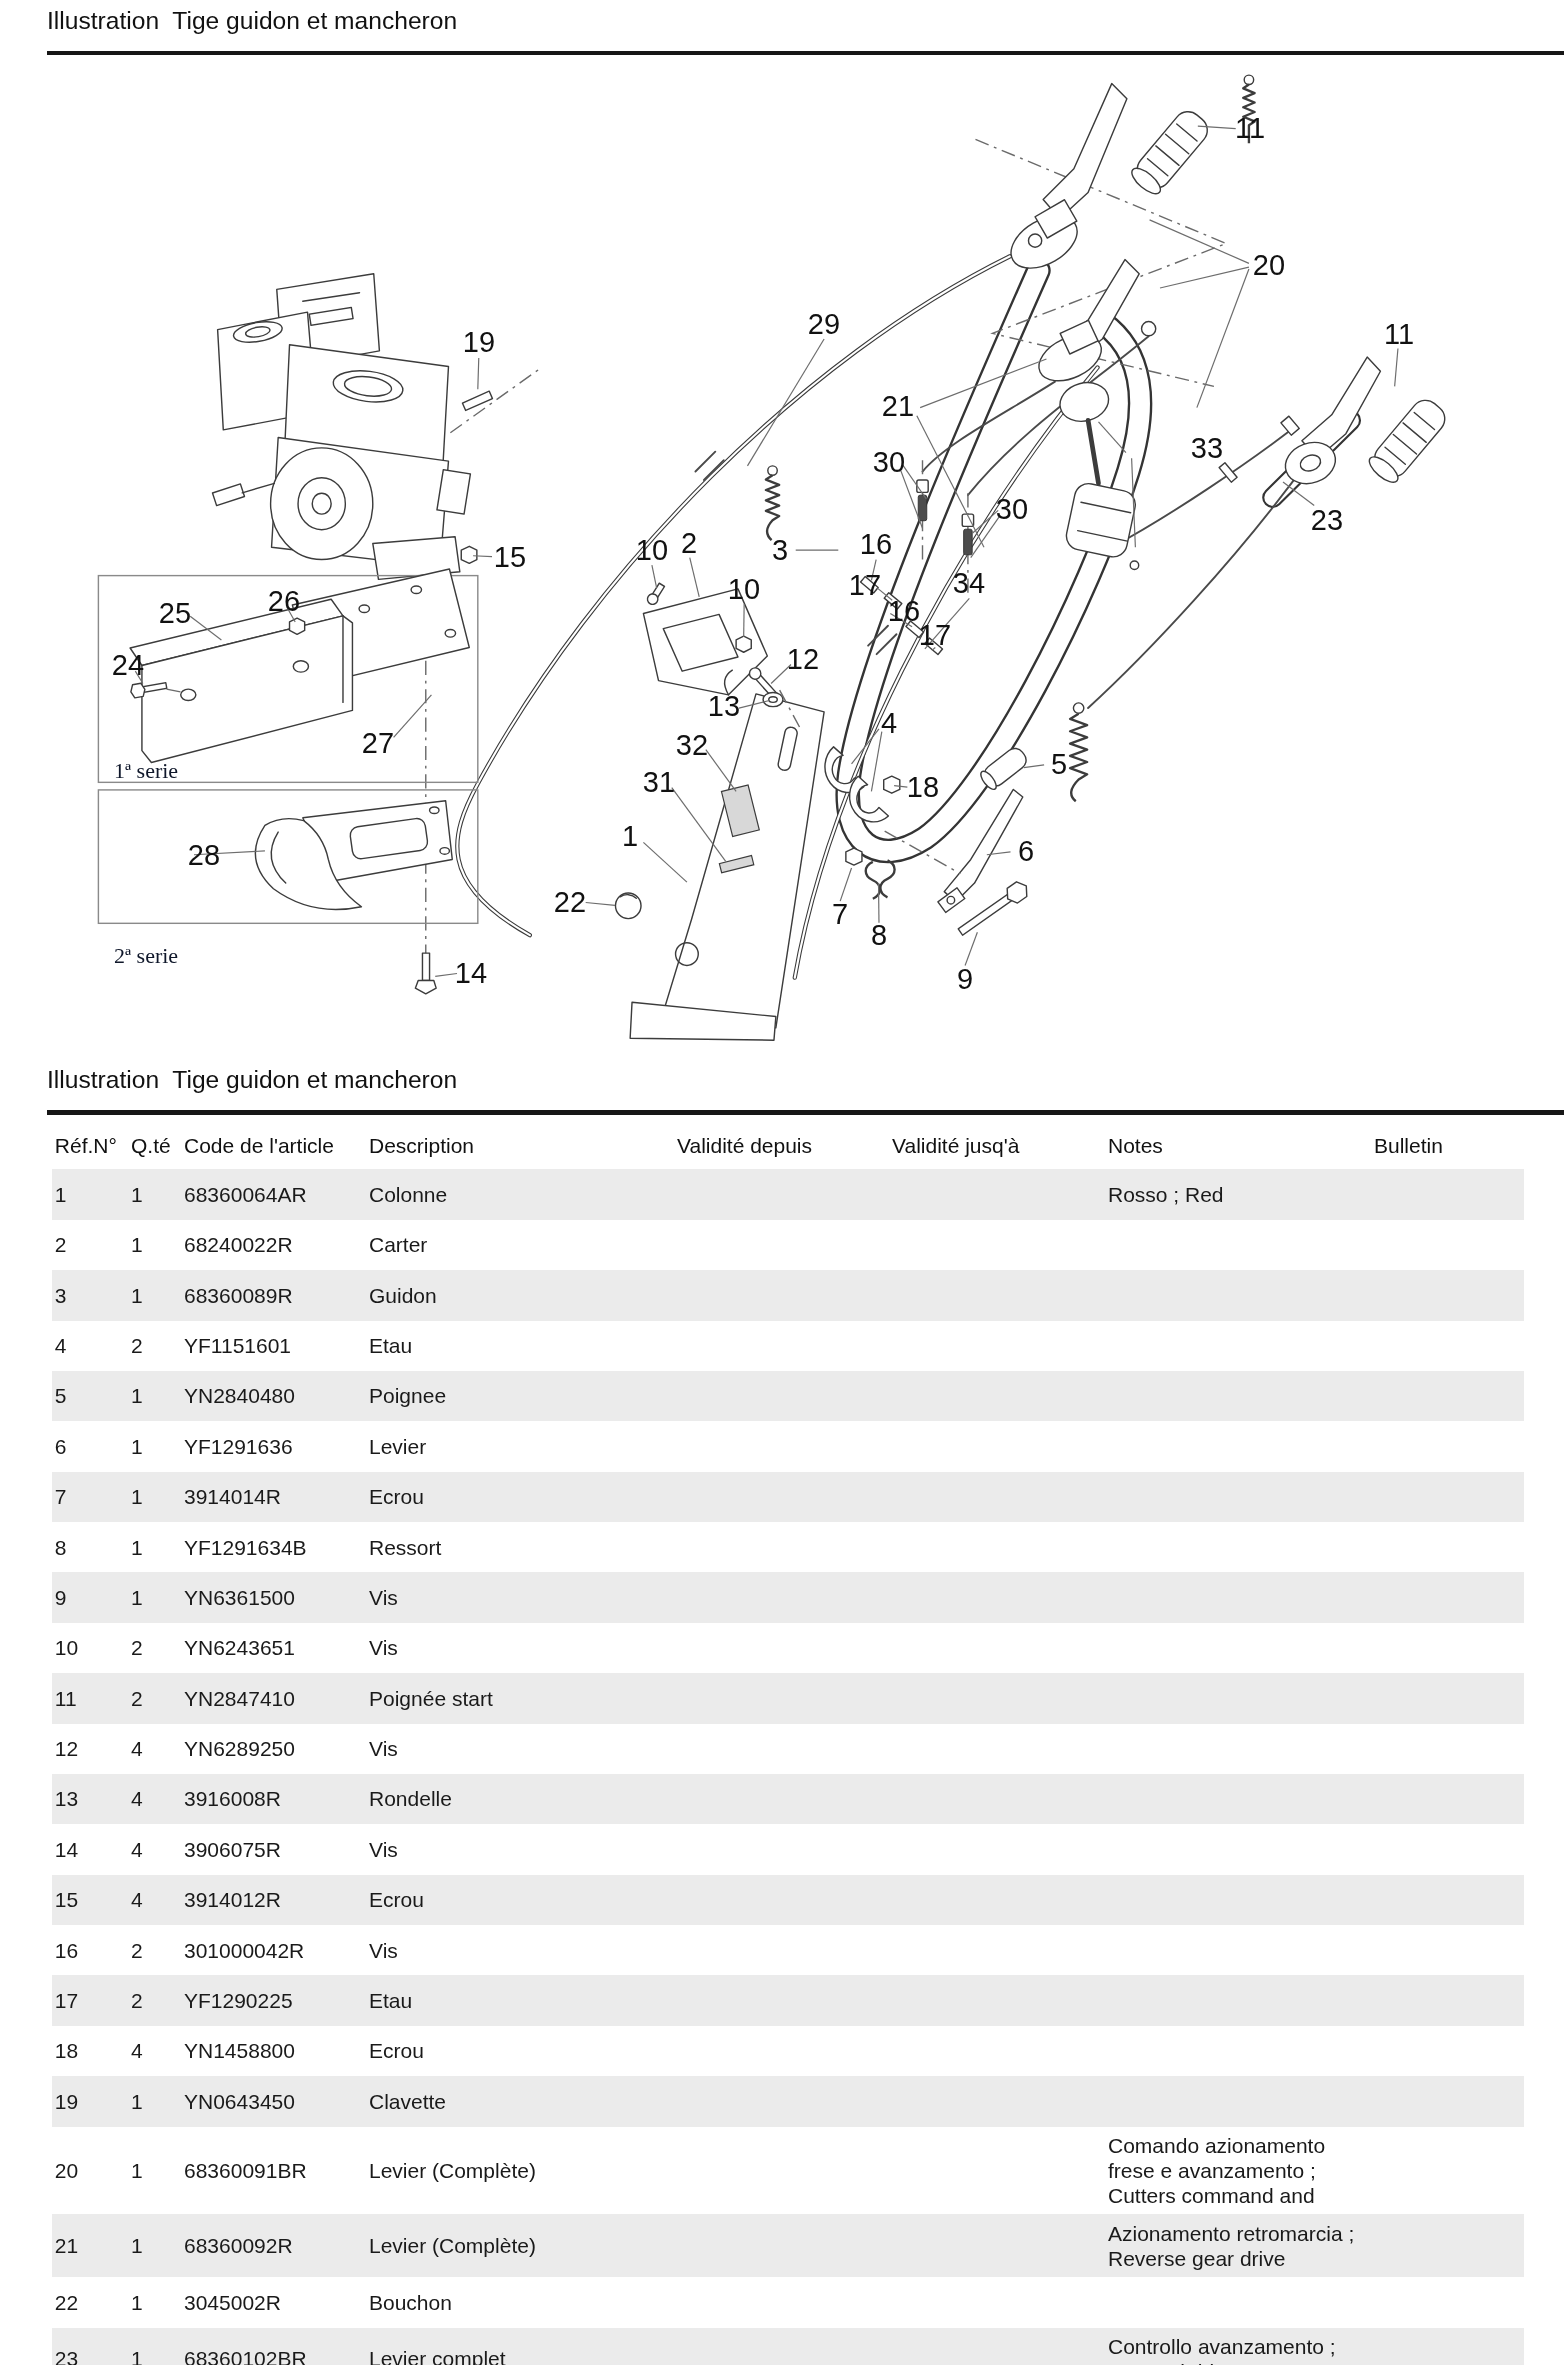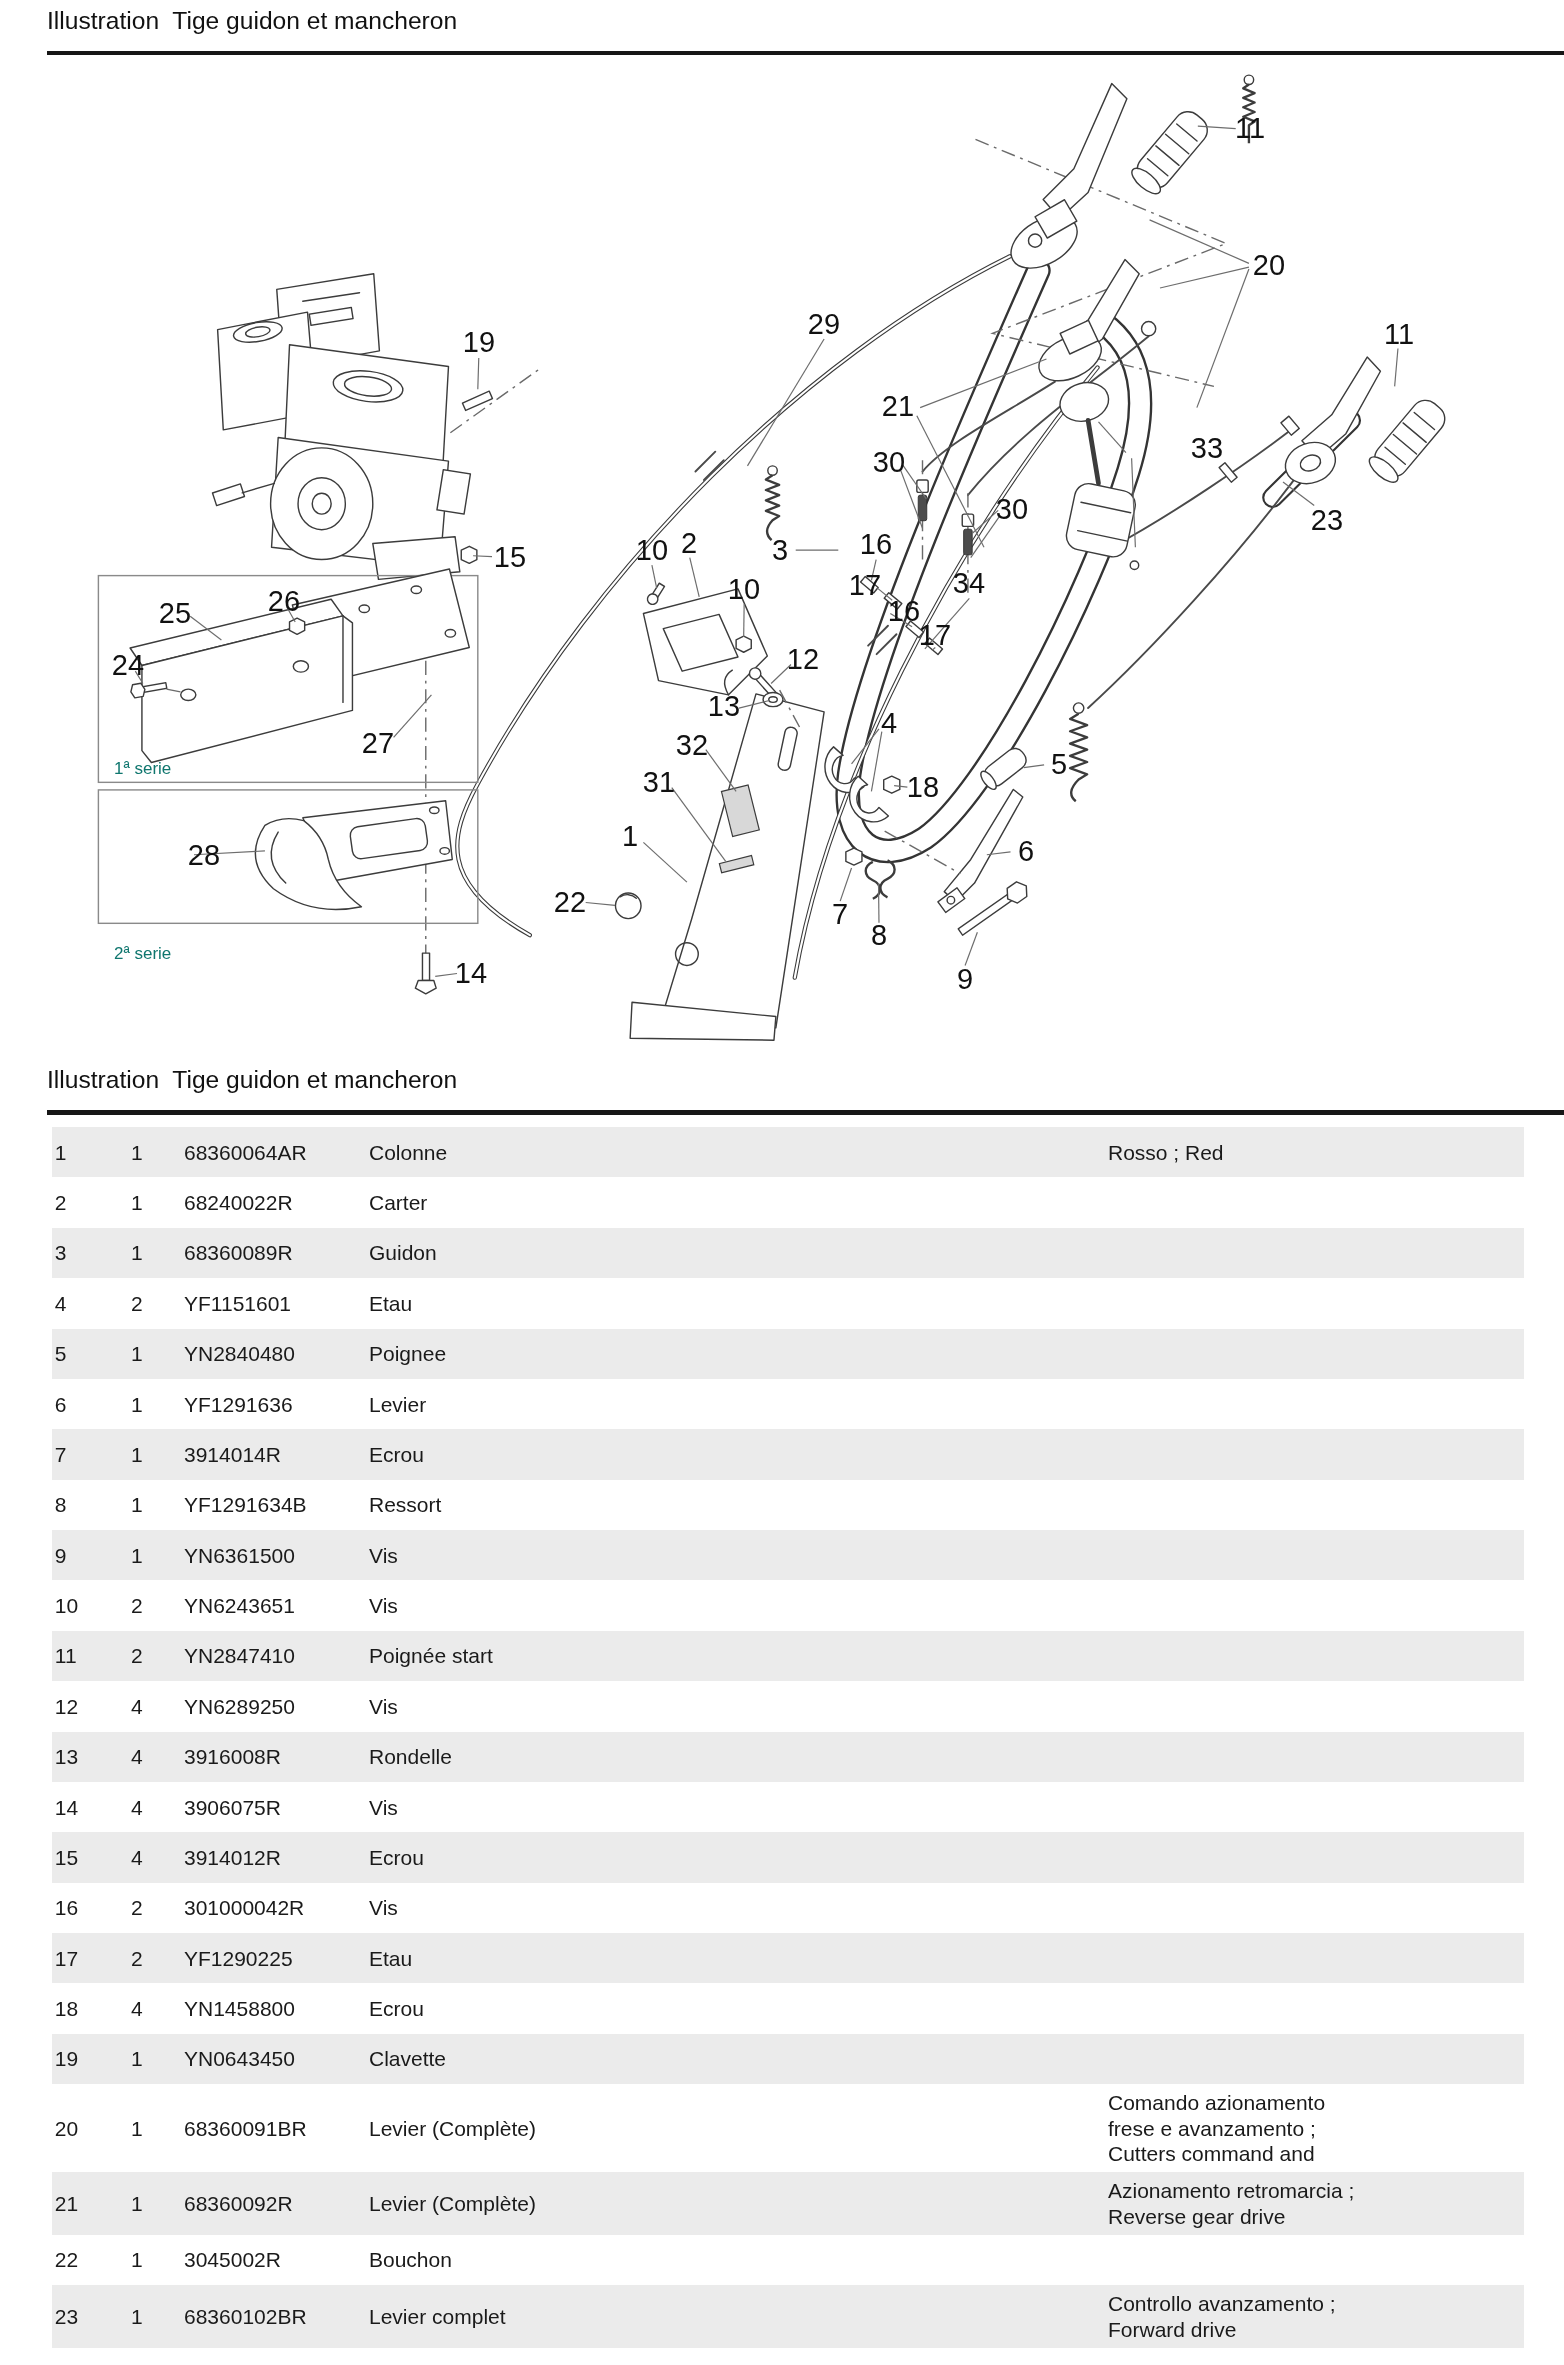--- a/index.html
+++ b/index.html
@@ -14,21 +14,21 @@
   }
   .rule{height:4.3px;background:#161616;margin:15px 0 0 47px;}
   
   .diagram{position:relative;width:1564px;height:1001px;}
   .diagram svg{position:absolute;left:0;top:0;}
   .callout{
     position:absolute;transform:translate(-50%,-50%);
     font-size:29px;color:#111;line-height:1;white-space:nowrap;
   }
   .serie-label{
-    position:absolute;font-size:17px;color:#0f766e;line-height:1;
+    position:absolute;font-size:22px;color:#0f172a;line-height:1;font-family:Liberation Serif, serif;
   }
   
   .tablewrap{margin:12.3px 0 0 52px;width:1472px;}
   .trow{display:flex;align-items:center;min-height:38px;padding:6.2px 0;}
   .trow.alt{background:#ebebeb;}
   .thead{display:flex;align-items:center;min-height:30px;padding:3.8px 0 8.5px 0;}
   .cell{line-height:1.2;font-size:21px;padding-right:6.6px;box-sizing:border-box;}
   .hcell{line-height:1.15;font-size:21px;color:#111;padding-right:6.6px;box-sizing:border-box;}
   .c-ref{width:79px;padding-left:2.8px;}
   .c-qty{width:53px;}
@@ -360,20 +360,30 @@
       <div class="callout" style="left: 965px; top: 924px;">9</div>
       <div class="callout" style="left: 471px; top: 918px;">14</div>
       <div class="serie-label" style="left: 114px; top: 705px;">1ª serie</div>
       <div class="serie-label" style="left: 114px; top: 846px; margin-top: 44px;">2ª serie</div>
     </div>
 
   <div class="title" style="margin-top:8.5px">Illustration  Tige guidon et mancheron</div>
   <div class="rule"></div>
 
   <div class="tablewrap">
+    <div class="thead">
+        <div class="hcell c-ref">Réf.N°</div>
+        <div class="hcell c-qty">Q.té</div>
+        <div class="hcell c-code">Code de l'article</div>
+        <div class="hcell c-desc">Description</div>
+        <div class="hcell c-from">Validité depuis</div>
+        <div class="hcell c-to">Validité jusq'à</div>
+        <div class="hcell c-notes">Notes</div>
+        <div class="hcell c-bul">Bulletin</div>
+      </div>
     <div>
         <div class="trow alt">
           <div class="cell c-ref">1</div>
           <div class="cell c-qty">1</div>
           <div class="cell c-code">68360064AR</div>
           <div class="cell c-desc">Colonne</div>
           <div class="cell c-from"></div>
           <div class="cell c-to"></div>
           <div class="cell c-notes">Rosso ; Red</div>
           <div class="cell c-bul"></div>

